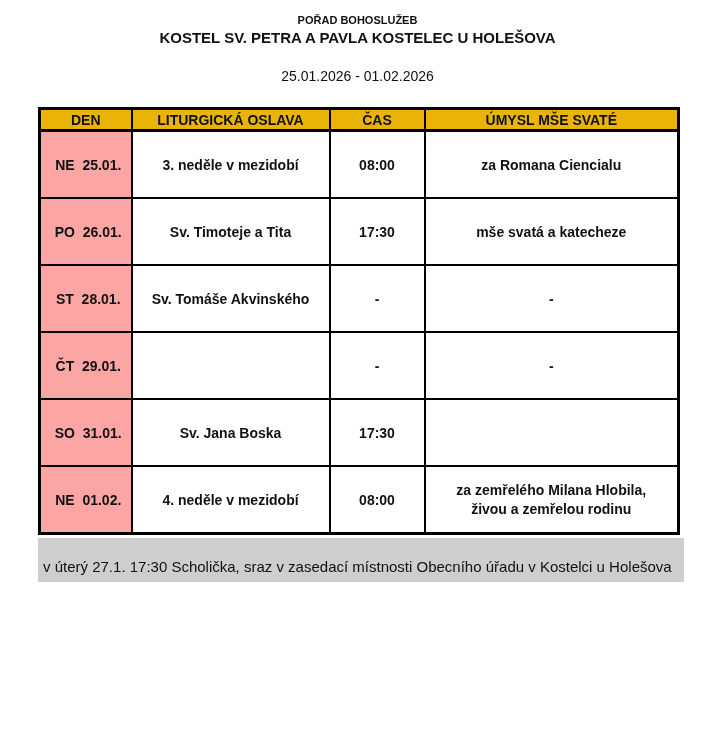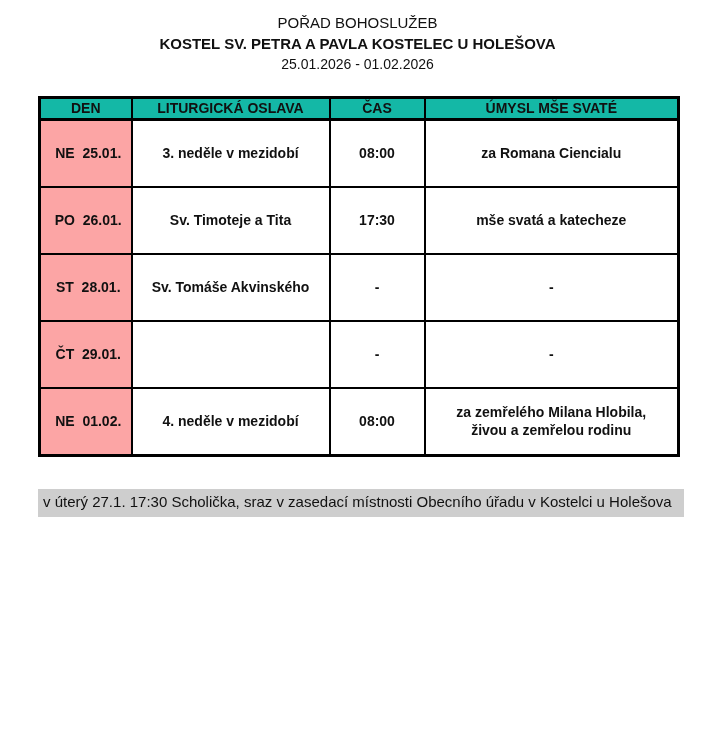--- a/index.html
+++ b/index.html
@@ -13,41 +13,41 @@
     font-family: "Liberation Sans", "DejaVu Sans", sans-serif;
     color: #111111;
     position: relative;
   }
   .doc-header {
     text-align: center;
     padding-top: 13px;
     line-height: 1.38;
   }
   .doc-title {
-    font-size: 15px;
-    font-weight: normal;
+    font-size: 11px;
+    font-weight: bold;
   }
   .doc-subtitle {
     font-size: 15px;
     font-weight: bold;
   }
   .doc-daterange {
     font-size: 14px;
     font-weight: normal;
-    margin-top: 1px;
+    margin-top: 18px;
   }
   table.schedule {
     border-collapse: collapse;
     table-layout: fixed;
     margin: 21px 0 0 38px;
     width: 639px;
     border: 3px solid #000000;
   }
   table.schedule th {
-    background: #14b8a6;
+    background: #eab308;
     border: 2px solid #000000;
     border-bottom: 3px solid #000000;
     font-size: 14px;
     font-weight: bold;
     height: 19px;
     padding: 0;
     text-align: center;
   }
   table.schedule td {
     border: 2px solid #000000;
@@ -68,27 +68,27 @@
   }
   table.schedule td.umysl {
     padding: 0 20px;
     line-height: 1.3;
   }
   col.c-den    { width: 92px; }
   col.c-oslava { width: 198px; }
   col.c-cas    { width: 95px; }
   col.c-umysl  { width: 254px; }
   .note-box {
-    margin: 32px 0 0 38px;
+    margin: 3px 0 0 38px;
     width: 646px;
     box-sizing: border-box;
     background: #cecece;
     font-size: 15px;
     line-height: 1.35;
-    padding: 3px 6px 5px 5px;
+    padding: 19px 6px 5px 5px;
   }
 </style>
 </head>
 <body>
 
 <div class="doc-header">
   <div class="doc-title">POŘAD BOHOSLUŽEB</div>
   <div class="doc-subtitle">KOSTEL SV. PETRA A PAVLA KOSTELEC U HOLEŠOVA</div>
   <div class="doc-daterange">25.01.2026 - 01.02.2026</div>
 </div>
@@ -127,20 +127,26 @@
       <td class="cas">-</td>
       <td class="umysl">-</td>
     </tr>
     <tr>
       <td class="den">ČT  29.01.</td>
       <td class="oslava"></td>
       <td class="cas">-</td>
       <td class="umysl">-</td>
     </tr>
     <tr>
+      <td class="den">SO  31.01.</td>
+      <td class="oslava">Sv. Jana Boska</td>
+      <td class="cas">17:30</td>
+      <td class="umysl"></td>
+    </tr>
+    <tr>
       <td class="den">NE  01.02.</td>
       <td class="oslava">4. neděle v mezidobí</td>
       <td class="cas">08:00</td>
       <td class="umysl">za zemřelého Milana Hlobila, živou a zemřelou rodinu</td>
     </tr>
   </tbody>
 </table>
 
 <div class="note-box">
   <span>v úterý 27.1. 17:30 Scholička, sraz v zasedací místnosti Obecního úřadu v Kostelci u Holešova</span>

